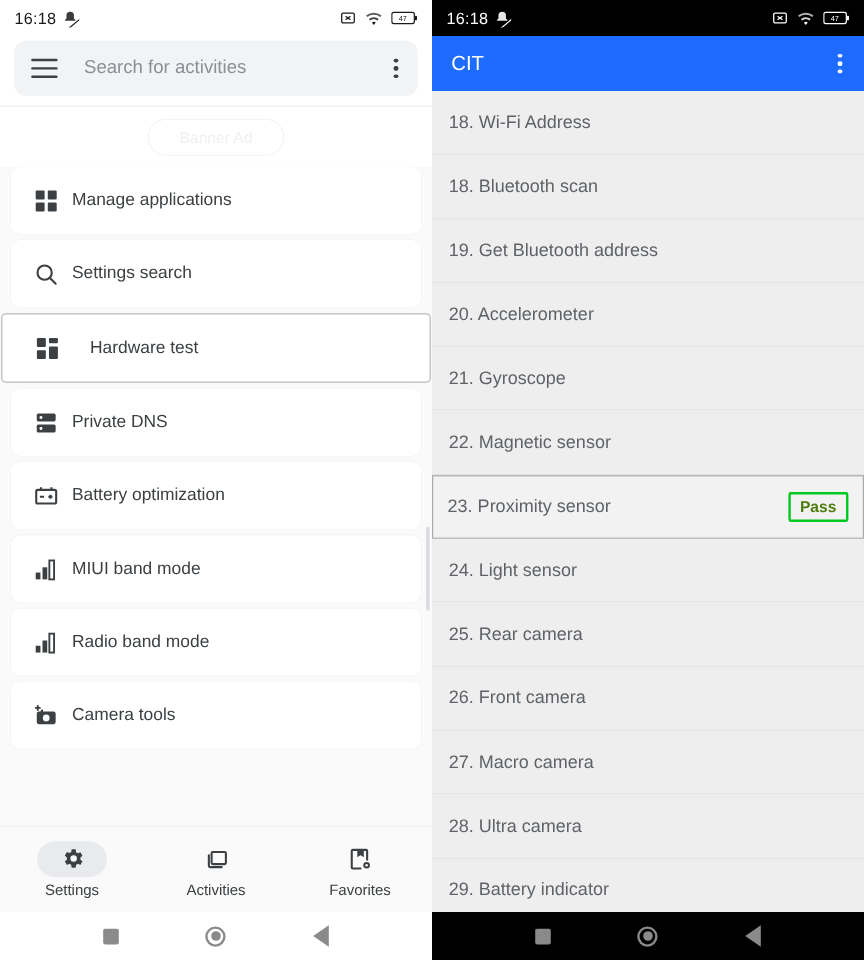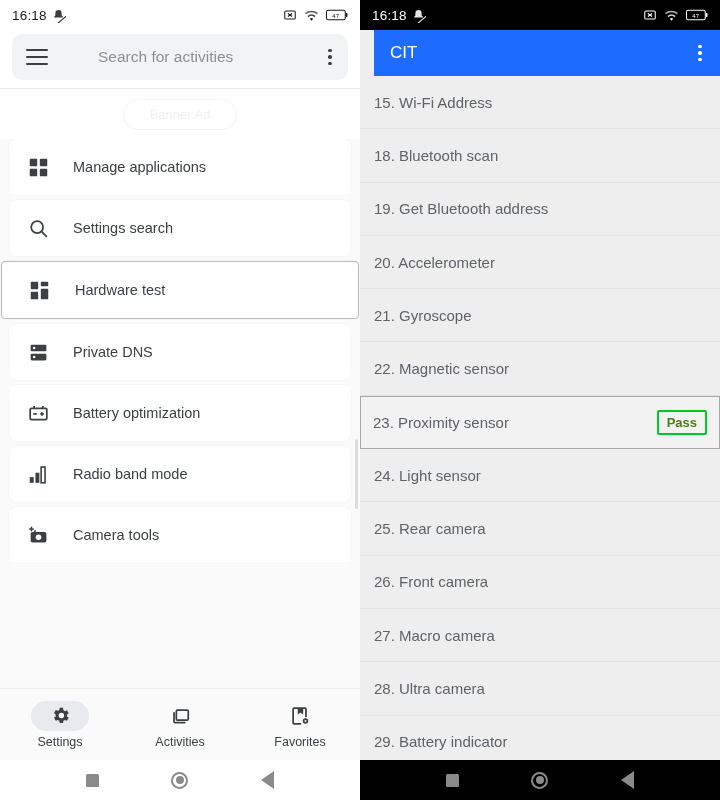--- a/index.html
+++ b/index.html
@@ -28,21 +28,21 @@
   .l-status-left { display: flex; align-items: center; gap: 4px; }
   .l-clock { font-size: 13.5px; color: #1a1a1a; letter-spacing: .2px; }
   .l-status-right { display: flex; align-items: center; gap: 7px; }
 
   .searchbar-wrap {
     padding: 4px 12px 8px 12px;
     background: #fff;
   }
   .searchbar {
     height: 46px; background: #f1f3f4; border-radius: 10px;
-    display: flex; align-items: center; padding: 0 14px; gap: 28px;
+    display: flex; align-items: center; padding: 0 14px;
   }
   .hamburger { width: 22px; height: 16px; display:flex; flex-direction:column; justify-content:space-between; flex:0 0 22px; }
   .hamburger span { display:block; height: 2px; background:#3c4043; border-radius:2px; }
   .search-placeholder {
     flex: 1; margin-left: 22px;
     font-size: 15.5px; color: #8b9096;
   }
   .kebab { width: 4px; display:flex; flex-direction:column; gap:3px; align-items:center; flex:0 0 4px; margin-right:2px;}
   .kebab i { width: 3.5px; height: 3.5px; border-radius: 50%; background: #3c4043; display:block; }
 
@@ -70,21 +70,21 @@
     box-shadow: 0 0 0 .5px rgba(0,0,0,0.035);
   }
   .card.selected {
     border: 1.5px solid #b9bcc0;
     border-radius: 4px;
     margin-left: -8px; margin-right: -8px;
     padding-left: 25px;
     height: 58px;
   }
   .card-icon { width: 24px; height: 24px; flex: 0 0 24px; display:flex; align-items:center; justify-content:center; }
-  .card-label { margin-left: 23px; font-size: 14.5px; color: #3c4043; }
+  .card-label { margin-left: 10px; font-size: 14.5px; color: #3c4043; }
   .card.selected .card-label { margin-left: 24px; }
 
   .scroll-indicator {
     position: absolute; right: 2px; top: 300px;
     width: 3px; height: 70px; background: #dadce0; border-radius: 2px;
   }
 
   .bottom-nav {
     height: 72px; flex: 0 0 72px;
     background: #fafafa;
@@ -125,21 +125,20 @@
     display: flex; align-items: center; justify-content: space-between;
     padding: 0 12px;
   }
   .r-clock { font-size: 13.5px; color: #ffffff; letter-spacing: .2px; }
   .r-status-right { display: flex; align-items: center; gap: 7px; }
 
   .appbar {
     height: 46px; flex: 0 0 46px; background: #1e6bff;
     display: flex; align-items: center; padding: 0 16px;
     justify-content: space-between;
-    margin-left: 14px;
   }
   .appbar-title { font-size: 17px; color: #ffffff; }
   .kebab-white i { background: #ffffff; }
 
   .cit-list { flex: 1; overflow: hidden; background: #eeeeee; }
   .cit-row {
     height: 53.3px;
     display: flex; align-items: center; justify-content: space-between;
     padding: 0 14px;
     border-bottom: 1px solid #e3e3e3;
@@ -278,20 +277,30 @@
               <line x1="17" y1="3.5" x2="17" y2="6"></line>
             <line x1="6" y1="12.5" x2="10" y2="12.5"></line>
               <line x1="14" y1="12.5" x2="18" y2="12.5"></line>
               <line x1="16" y1="10.5" x2="16" y2="14.5"></line>
           </svg>
         </span>
         <span class="card-label">Battery optimization</span>
       </div>
 
 
+      <div class="card">
+        <span class="card-icon">
+          <svg width="21" height="21" viewBox="0 0 24 24">
+            <rect x="2" y="15" width="4.5" height="6.5" fill="#3c4043"></rect>
+            <rect x="8.5" y="10" width="4.5" height="11.5" fill="#3c4043"></rect>
+            <rect x="15" y="3.5" width="4.5" height="18" fill="none" stroke="#3c4043" stroke-width="1.8"></rect>
+          </svg>
+        </span>
+        <span class="card-label">MIUI band mode</span>
+      </div>
 
       <div class="card">
         <span class="card-icon">
           <svg width="21" height="21" viewBox="0 0 24 24">
             <rect x="2" y="15" width="4.5" height="6.5" fill="#3c4043"></rect>
             <rect x="8.5" y="10" width="4.5" height="11.5" fill="#3c4043"></rect>
             <rect x="15" y="3.5" width="4.5" height="18" fill="none" stroke="#3c4043" stroke-width="1.8"></rect>
           </svg>
         </span>
         <span class="card-label">Radio band mode</span>
@@ -393,21 +402,21 @@
       <span class="appbar-title">CIT</span>
       <span class="kebab kebab-white">
           <i></i>
           <i></i>
           <i></i>
         </span>
     </div>
 
     <div class="cit-list">
       <div class="cit-row">
-          <span class="cit-label">15. Wi-Fi Address</span>
+          <span class="cit-label">18. Wi-Fi Address</span>
         </div>
       <div class="cit-row">
           <span class="cit-label">18. Bluetooth scan</span>
         </div>
       <div class="cit-row">
           <span class="cit-label">19. Get Bluetooth address</span>
         </div>
       <div class="cit-row">
           <span class="cit-label">20. Accelerometer</span>
         </div>

